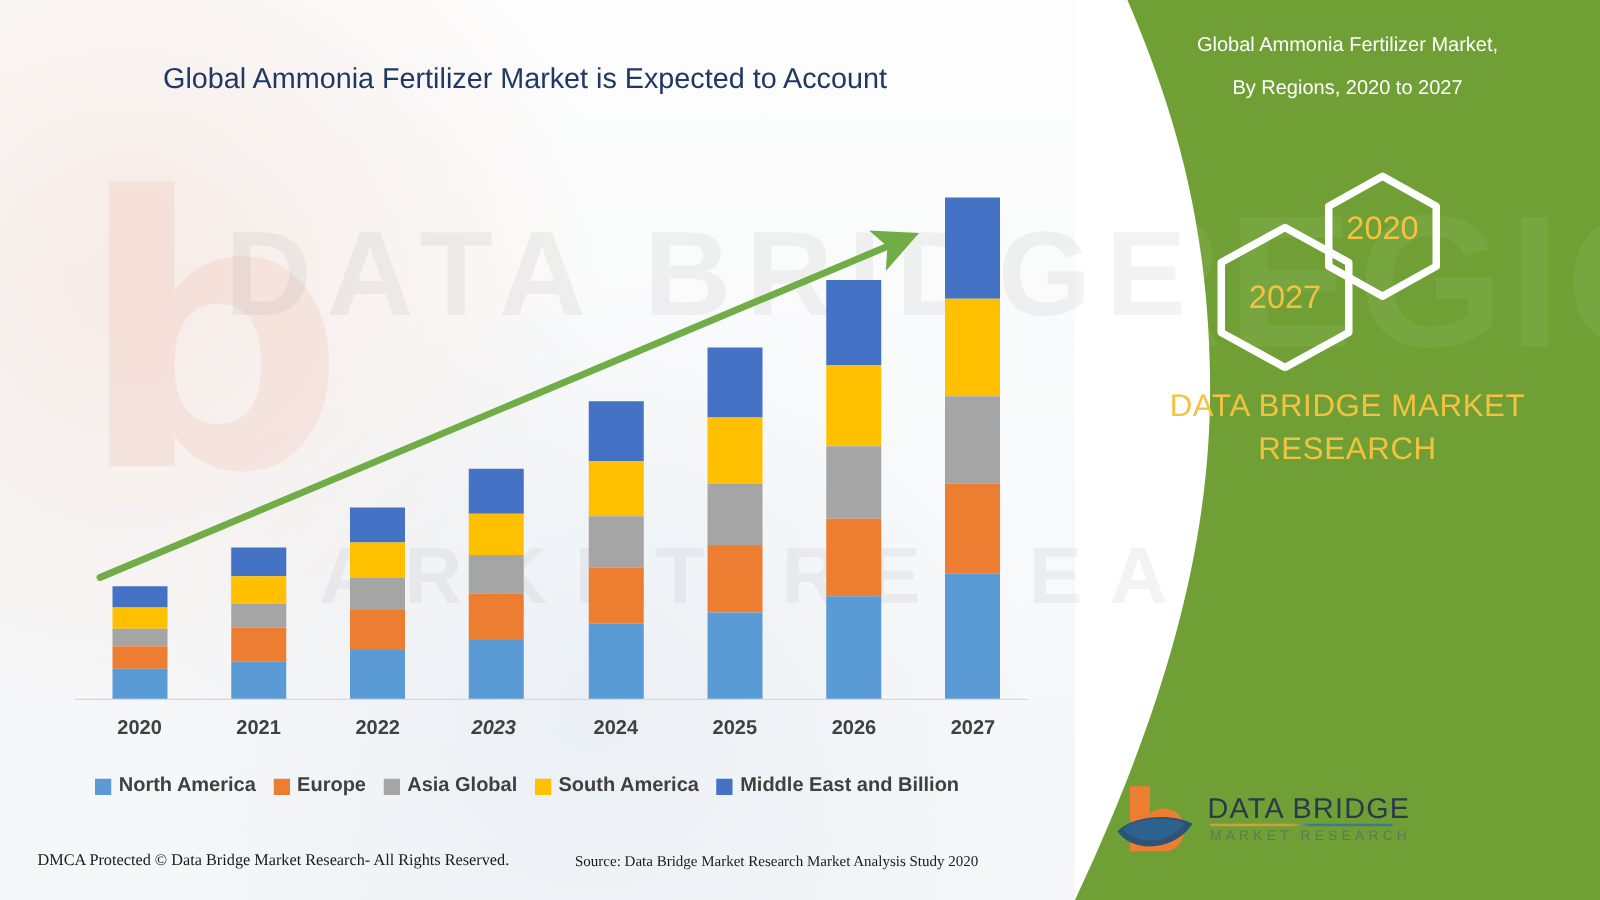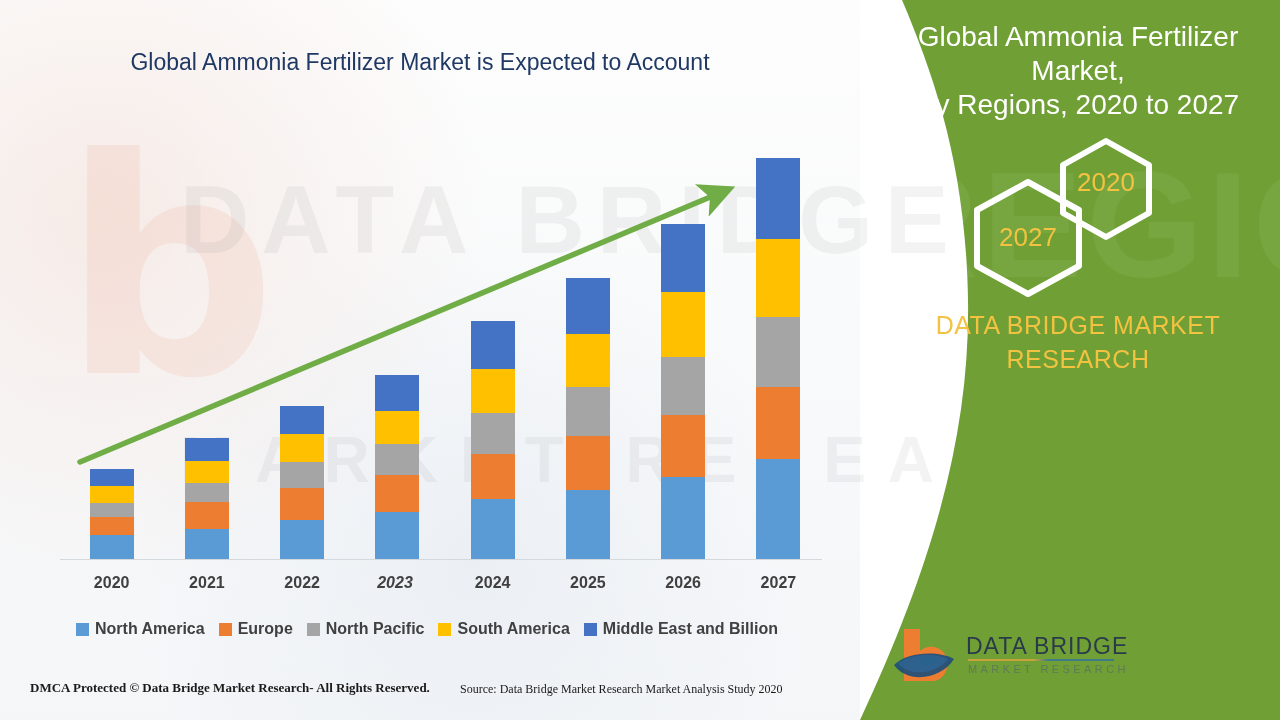--- a/index.html
+++ b/index.html
@@ -49,33 +49,33 @@
   
   .legend{position:absolute;left:60px;top:616px;width:790px;height:26px;
     display:flex;align-items:center;gap:14px;padding-left:16px;}
   .lg-item{display:flex;align-items:center;gap:6px;}
   .lg-swatch{width:13px;height:13px;display:block;}
   .lg-label{font-size:16px;font-weight:700;color:#404040;white-space:nowrap;}
 
   
   .footer{position:absolute;left:0;top:680px;width:860px;height:30px;}
   .foot-left{position:absolute;left:30px;top:0;font-family:"Liberation Serif",serif;
-    font-size:13px;color:#1a1a1a;white-space:nowrap;font-weight:bold;}
+    font-size:13px;color:#1a1a1a;white-space:nowrap;}
   .foot-right{position:absolute;left:460px;top:2px;font-family:"Liberation Serif",serif;
     font-size:12px;color:#1a1a1a;white-space:nowrap;}
 
   
   .green-panel{position:absolute;left:840px;top:0;width:440px;height:720px;
     clip-path:path("M 62,0 L 440,0 L 440,720 L 20,720 C 95,560 130,430 128,300 C 126,170 96,80 62,0 Z");
     background:#70A035;}
   .panel-wm{position:absolute;left:870px;top:150px;width:420px;
     font-size:150px;line-height:150px;font-weight:700;letter-spacing:4px;
     color:rgba(255,255,255,.055);user-select:none;white-space:nowrap;}
   .panel-title{position:absolute;left:880px;top:20px;width:396px;text-align:center;
-    color:#ffffff;font-size:28px;line-height:34px;font-weight:400;}
+    color:#ffffff;font-size:16px;line-height:34px;font-weight:400;}
 
   .hex-wrap{position:absolute;left:965px;top:135px;width:230px;height:165px;}
   .hex{position:absolute;}
   .hex-label{position:absolute;color:#F2C240;font-weight:400;}
 
   .panel-brand{position:absolute;left:880px;top:308px;width:396px;text-align:center;
     color:#F2C240;font-size:25px;line-height:34px;font-weight:400;letter-spacing:.5px;}
 
   .logo{position:absolute;left:890px;top:625px;width:230px;height:72px;}
   .logo-word{position:absolute;left:76px;top:8px;color:#2b3a4a;font-size:23px;
@@ -186,21 +186,21 @@
       <div class="lg-item">
         <span class="lg-swatch" style="background: rgb(91, 155, 213);"></span>
         <span class="lg-label">North America</span>
       </div>
       <div class="lg-item">
         <span class="lg-swatch" style="background: rgb(237, 125, 49);"></span>
         <span class="lg-label">Europe</span>
       </div>
       <div class="lg-item">
         <span class="lg-swatch" style="background: rgb(165, 165, 165);"></span>
-        <span class="lg-label">North Pacific</span>
+        <span class="lg-label">Asia Global</span>
       </div>
       <div class="lg-item">
         <span class="lg-swatch" style="background: rgb(255, 192, 0);"></span>
         <span class="lg-label">South America</span>
       </div>
       <div class="lg-item">
         <span class="lg-swatch" style="background: rgb(68, 114, 196);"></span>
         <span class="lg-label">Middle East and Billion</span>
       </div>
     </div>

